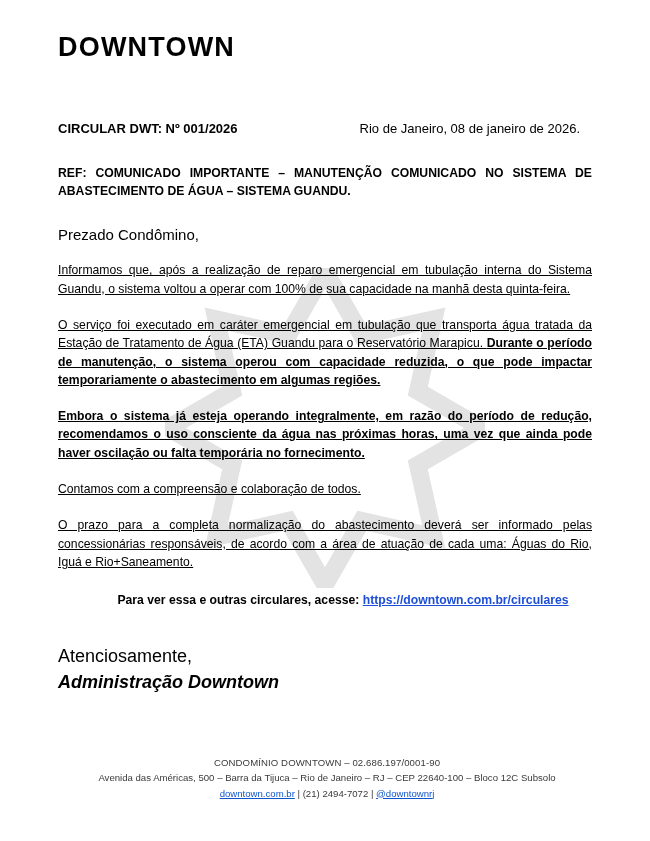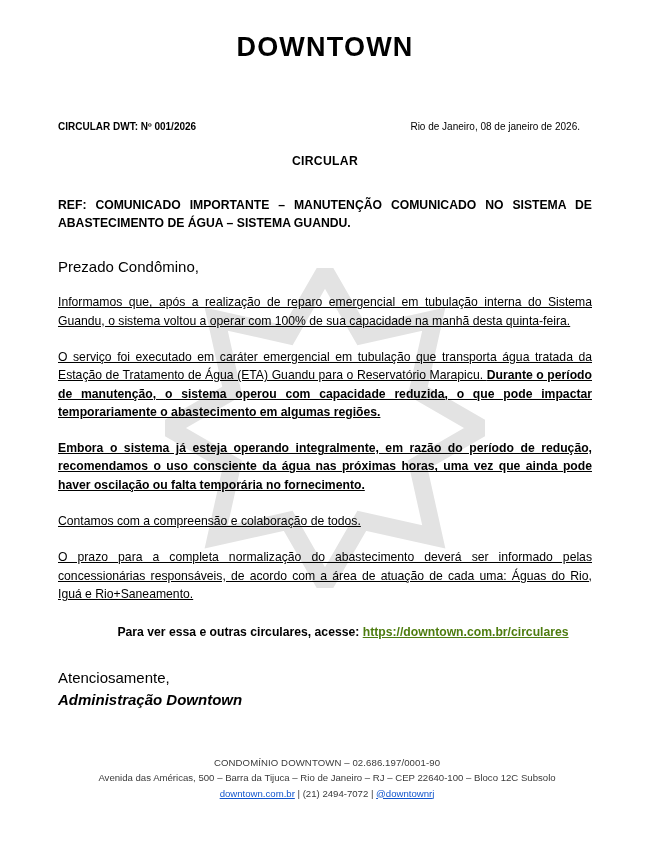--- a/index.html
+++ b/index.html
@@ -34,34 +34,34 @@
     z-index: 0;
     opacity: 1;
     pointer-events: none;
   }
   .content {
     position: relative;
     z-index: 2;
     padding: 0 58px;
   }
   .brand {
-    text-align: center;
+    text-align: left;
     font-family: "Liberation Sans", sans-serif;
     font-weight: bold;
     font-size: 27px;
     letter-spacing: 1.2px;
     margin-top: 32px;
     margin-bottom: 16px;
   }
   .meta-row {
     display: flex;
     justify-content: space-between;
     align-items: baseline;
     margin-top: 58px;
-    font-size: 10px;
+    font-size: 13px;
     gap: 39px;
   }
   .meta-left {
     font-weight: bold;
   }
   .meta-right {
     font-weight: normal;
     padding-right: 12px;
   }
   .doc-type {
@@ -97,26 +97,26 @@
     font-weight: bold;
   }
   .link-line {
     margin-top: 22px;
     font-size: 12.2px;
     font-weight: bold;
     text-align: center;
     padding-left: 36px;
   }
   .link-line a {
-    color: #4d7c0f;
+    color: #1d4ed8;
     text-decoration: underline;
   }
   .sign {
-    margin-top: 28px;
-    font-size: 15px;
+    margin-top: 36px;
+    font-size: 18px;
     line-height: 1.45;
   }
   .sign .name {
     font-weight: bold;
     font-style: italic;
   }
   .footer {
     position: absolute;
     left: 4px;
     right: 0;
@@ -145,21 +145,20 @@
 
   <div class="content">
 
     <div class="brand">DOWNTOWN</div>
 
     <div class="meta-row">
       <div class="meta-left">CIRCULAR DWT: Nº 001/2026</div>
       <div class="meta-right">Rio de Janeiro, 08 de janeiro de 2026.</div>
     </div>
 
-    <div class="doc-type">CIRCULAR</div>
 
     <div class="ref">REF: COMUNICADO IMPORTANTE – MANUTENÇÃO COMUNICADO NO SISTEMA DE ABASTECIMENTO DE ÁGUA – SISTEMA GUANDU.</div>
 
     <div class="greeting">Prezado Condômino,</div>
 
     <p class="body-par">Informamos que, após a realização de reparo emergencial em tubulação interna do Sistema Guandu, o sistema voltou a operar com 100% de sua capacidade na manhã desta quinta-feira.</p>
 
     <p class="body-par"><span>O serviço foi executado em caráter emergencial em tubulação que transporta água tratada da Estação de Tratamento de Água (ETA) Guandu para o Reservatório Marapicu. </span><span class="b">Durante o período de manutenção, o sistema operou com capacidade reduzida, o que pode impactar temporariamente o abastecimento em algumas regiões.</span></p>
 
     <p class="body-par bold">Embora o sistema já esteja operando integralmente, em razão do período de redução, recomendamos o uso consciente da água nas próximas horas, uma vez que ainda pode haver oscilação ou falta temporária no fornecimento.</p>

